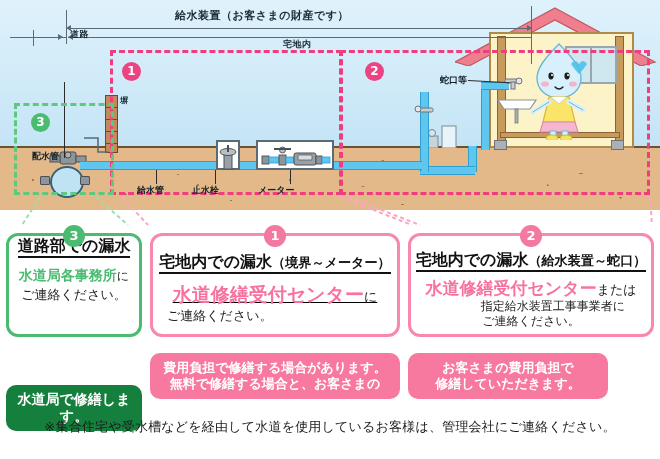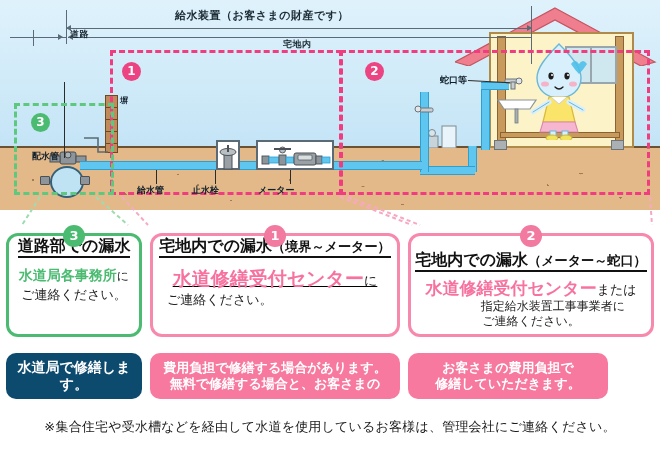--- a/index.html
+++ b/index.html
@@ -129,21 +129,21 @@
   .co-accent-pink{color:#f7729e;}
   .co-accent-green{color:#4cbb72;}
   .co-sub{color:#222;font-weight:400;}
 
   
   .result{
     position:absolute;box-sizing:border-box;border-radius:10px;
     color:#fff;font-weight:700;text-align:center;display:flex;
     align-items:center;justify-content:center;line-height:1.25;
   }
-  .result.green{background:#0c4a6e;}
+  .result.green{background:#15803d;margin-top:32px;}
   .result.pink{background:#f7799f;}
 
   
   .footnote{
     position:absolute;left:0;top:418px;width:660px;
     text-align:center;font-size:13px;color:#1a1a1a;letter-spacing:.2px;
   }
 </style>
 </head>
 <body>
@@ -332,33 +332,33 @@
       <span class="co-title" style="font-size:16px;">道路部での漏水</span>
     </div>
     <div class="co-main" style="margin-top:9px;font-size:14px;">
       <span class="co-accent-green">水道局各事務所</span><span class="co-sub" style="font-size:12px;">に</span>
     </div>
     <div class="co-sub" style="font-size:13px;margin-top:2px;">ご連絡ください。</div>
   </div>
 
   <div class="callout pink" style="left:150px;top:233px;width:250px;height:104px;">
     <div class="callout-badge pink">1</div>
-    <div style="">
+    <div style="margin-top:16px;">
       <span class="co-title" style="font-size:16px;"><span>宅地内での漏水</span><span class="paren">（境界～メーター）</span></span>
     </div>
     <div class="co-main" style="margin-top:9px;font-size:19px;text-decoration:underline;">
       <span class="co-accent-pink">水道修繕受付センター</span><span class="co-sub" style="font-size:13px;">に</span>
     </div>
     <div class="co-sub" style="font-size:13px;margin-top:1px;text-align:left;padding-left:14px;">ご連絡ください。</div>
   </div>
 
   <div class="callout pink" style="left:408px;top:233px;width:246px;height:104px;">
     <div class="callout-badge pink">2</div>
     <div style="margin-top:14px;">
-      <span class="co-title" style="font-size:16px;"><span>宅地内での漏水</span><span class="paren">（メーター～蛇口）</span></span>
+      <span class="co-title" style="font-size:16px;"><span>宅地内での漏水</span><span class="paren">（給水装置～蛇口）</span></span>
     </div>
     <div class="co-main" style="margin-top:6px;font-size:17px;">
       <span class="co-accent-pink">水道修繕受付センター</span><span class="co-sub" style="font-size:13px;">または</span>
     </div>
     <div class="co-sub" style="font-size:12px;line-height:1.3;margin-left:44px;">指定給水装置工事事業者に</div>
     <div class="co-sub" style="font-size:12px;line-height:1.3;">ご連絡ください。</div>
   </div>
 
   <div class="result green" style="left:6px;top:353px;width:136px;height:46px;font-size:14px;">
     <span>水道局で修繕します。</span>

